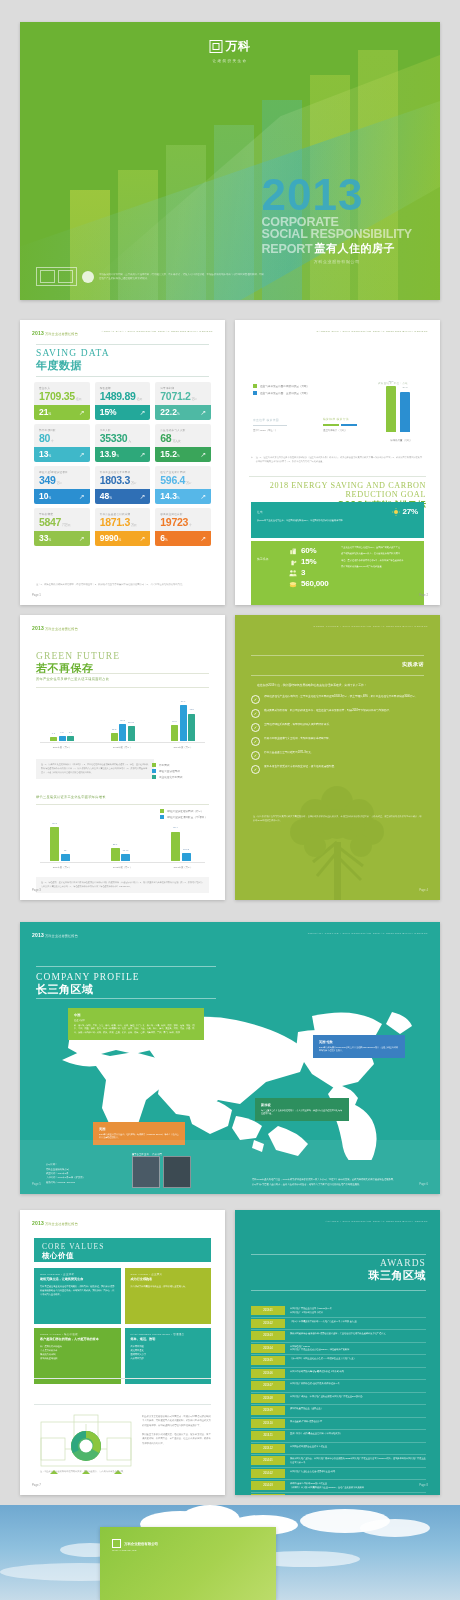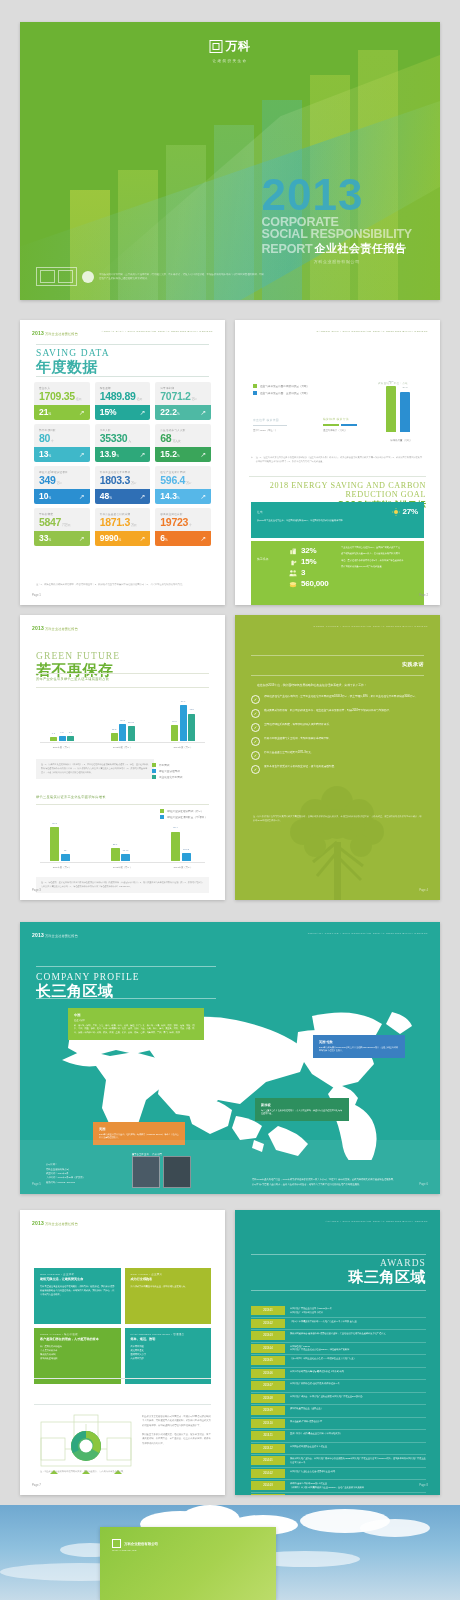--- a/index.html
+++ b/index.html
@@ -39,21 +39,21 @@
 
   
   .ph{position:absolute;left:12px;top:10px;font-size:3.1px;color:#8aac3e;letter-spacing:.2px;white-space:nowrap;}
   .ph b{font-size:5px;color:#6cb233;}
   .ph-r{position:absolute;right:12px;top:10px;font-size:2.5px;color:#9bb07a;letter-spacing:.5px;white-space:nowrap;}
   .ph-r.on-dark{color:rgba(255,255,255,.55);}
   .pf{position:absolute;left:12px;bottom:8px;font-size:2.8px;color:#999;}
   .pf-r{position:absolute;right:12px;bottom:8px;font-size:2.8px;color:#999;}
   .pf.on-dark,.pf-r.on-dark{color:rgba(255,255,255,.6);}
   .sec-en{font-size:9.5px;letter-spacing:1.1px;font-family:"Liberation Serif",serif;}
-  .sec-zh{font-size:15px;font-weight:700;font-family:"DejaVu Sans",sans-serif;letter-spacing:.5px;}
+  .sec-zh{font-size:11px;font-weight:700;font-family:"DejaVu Sans",sans-serif;letter-spacing:.5px;}
 
   
   #p-annual{left:20px;top:320px;width:205px;height:285px;}
   .ad-head{position:absolute;left:16px;top:28px;color:#3cb0a8;}
   .ad-rule{position:absolute;left:16px;right:16px;top:24px;height:1px;background:#d8e4de;}
   .ad-rule2{position:absolute;left:16px;right:16px;top:56px;height:1px;background:#d8e4de;}
   .ad-grid{position:absolute;left:14px;top:62px;right:14px;display:grid;grid-template-columns:repeat(3,1fr);gap:4px 5px;}
   .ad-card{border-radius:2px;overflow:hidden;background:#f1f1f1;}
   .ad-top{padding:4px 5px 3px;}
   .ad-lbl{font-size:2.6px;color:#9a9a9a;letter-spacing:.2px;margin-bottom:1px;}
@@ -200,21 +200,21 @@
       </div>
       <div class="logo-sub">让建筑赞美生命</div>
     </div>
 
     <div class="cover-title">
       <div class="cv-year">2013</div>
       <div class="cv-en">CORPORATE</div>
       <div class="cv-en">SOCIAL RESPONSIBILITY</div>
       <div class="cv-rowbot">
         <span class="cv-en">REPORT</span>
-        <span class="cv-zh">企业社会责任报告</span>
+        <span class="cv-zh">盖有人住的房子</span>
       </div>
       <div class="cv-org">万科企业股份有限公司</div>
     </div>
 
     <div class="cv-foot">
       <div class="cv-cert">
           <span></span>
           <span></span>
         </div>
       <div class="cv-leaf"></div>
@@ -432,21 +432,21 @@
       </div>
       <div class="goal-c">
         <div style="flex:0 0 26px;"><span class="g-cat">施工现场</span></div>
         <div style="flex:0 0 46px;" id="goal-values">
             <div class="g-row" style="margin-bottom: 2px;">
               <svg class="g-ico" viewBox="0 0 20 20">
                 <rect x="3" y="8" width="5" height="10" fill="#e9f3b8"></rect>
                 <rect x="9" y="4" width="8" height="14" fill="#f4f9d8"></rect>
                 <rect x="11" y="6" width="2" height="2" fill="#8cc63e"></rect>
               </svg>
-              <span class="g-pct">32%</span>
+              <span class="g-pct">60%</span>
             </div>
             <div class="g-row" style="margin-bottom: 2px;">
               <svg class="g-ico" viewBox="0 0 20 20">
                 <path d="M6 18 V9 q0-3 3-3 t3 3 v9z" fill="#f4f9d8"></path>
                 <path d="M12 10 l5-3 2 3 -5 4z" fill="#e9f3b8"></path>
               </svg>
               <span class="g-pct">15%</span>
             </div>
             <div class="g-row" style="margin-bottom: 2px;">
               <svg class="g-ico" viewBox="0 0 20 20">
@@ -702,20 +702,24 @@
     <div class="cp-right" style="white-space:pre-line">万科1988年进入房地产行业，1991年成为深圳证券交易所第二家上市公司。经过三十余年的发展，已成为国内领先的城乡建设与生活服务商。
 公司坚持"为普通人盖好房子，盖有人住的房子"的理念，始终致力于为客户提供优质的住宅产品与物业服务。</div>
     <div class="pf on-dark">Page 5</div>
     <div class="pf-r on-dark">Page 6</div>
   </div>
 
   <div class="sheet" id="p-core">
     <div class="ph">
       <b>2013</b> <span>万科企业社会责任报告</span>
     </div>
+    <div class="cv-band">
+      <div class="sec-en" style="font-size:7.5px;color:rgba(255,255,255,.85)">CORE VALUES</div>
+      <div class="sec-zh" style="font-size:7.5px;color:#fff">核心价值</div>
+    </div>
     <div class="cv-grid" id="core-grid">
         <div class="cv-panel" style="background: rgb(35, 168, 154);">
           <div class="cvp-en">OUR MISSION / 企业使命</div>
           <div class="cvp-zh">建筑无限生活，让建筑赞美生命</div>
           <div class="cvp-b" style="white-space:pre-line">万科希望通过专业化的住宅开发与服务，持续为客户创造价值。我们相信优秀的建筑能够改善人们的生活品质，并与城市共同成长。我们以客户为中心，致力于成为行业引领者。</div>
         </div>
         <div class="cv-panel" style="background: rgb(167, 189, 44);">
           <div class="cvp-en">OUR VISION / 企业愿景</div>
           <div class="cvp-zh">成为行业领跑者</div>
           <div class="cvp-b" style="white-space:pre-line">致力于成为中国最受尊敬的企业，持续引领行业发展方向。</div>

